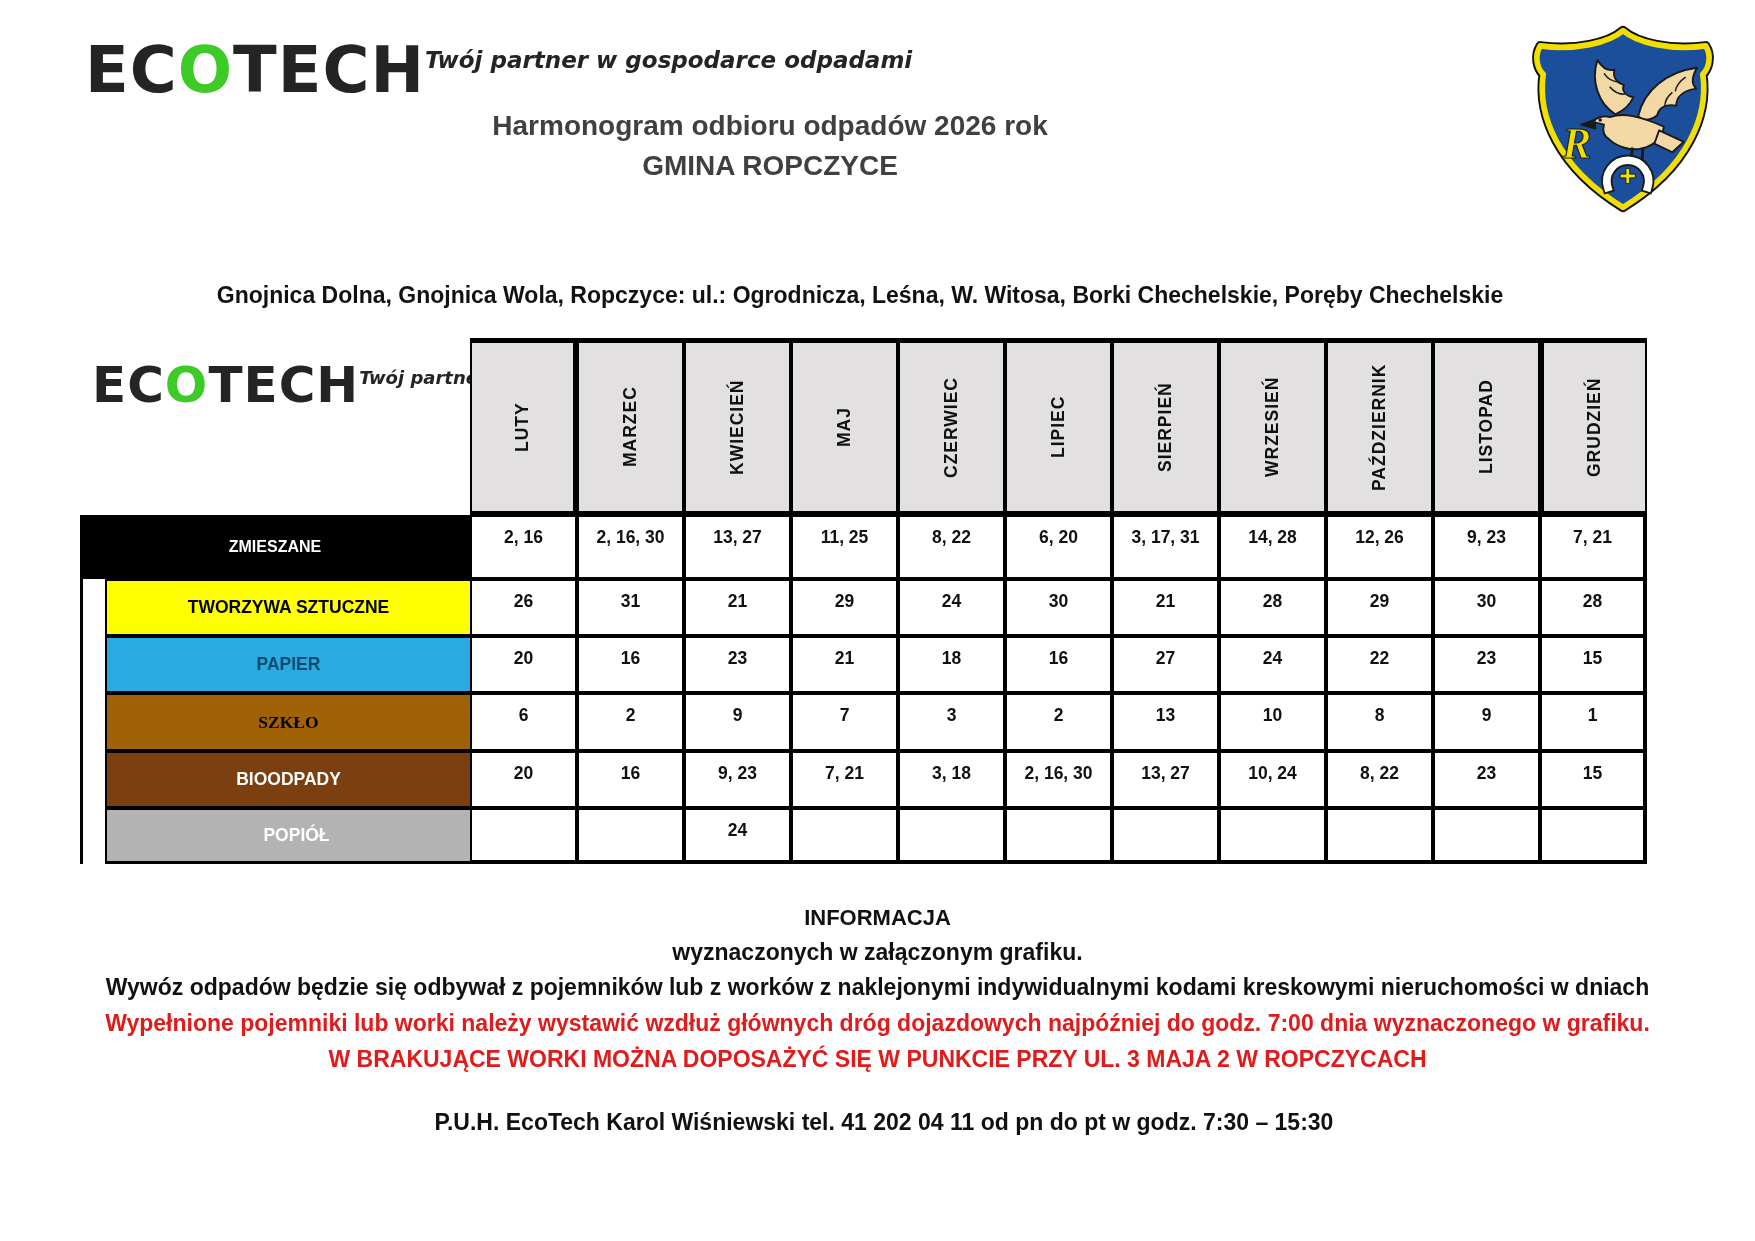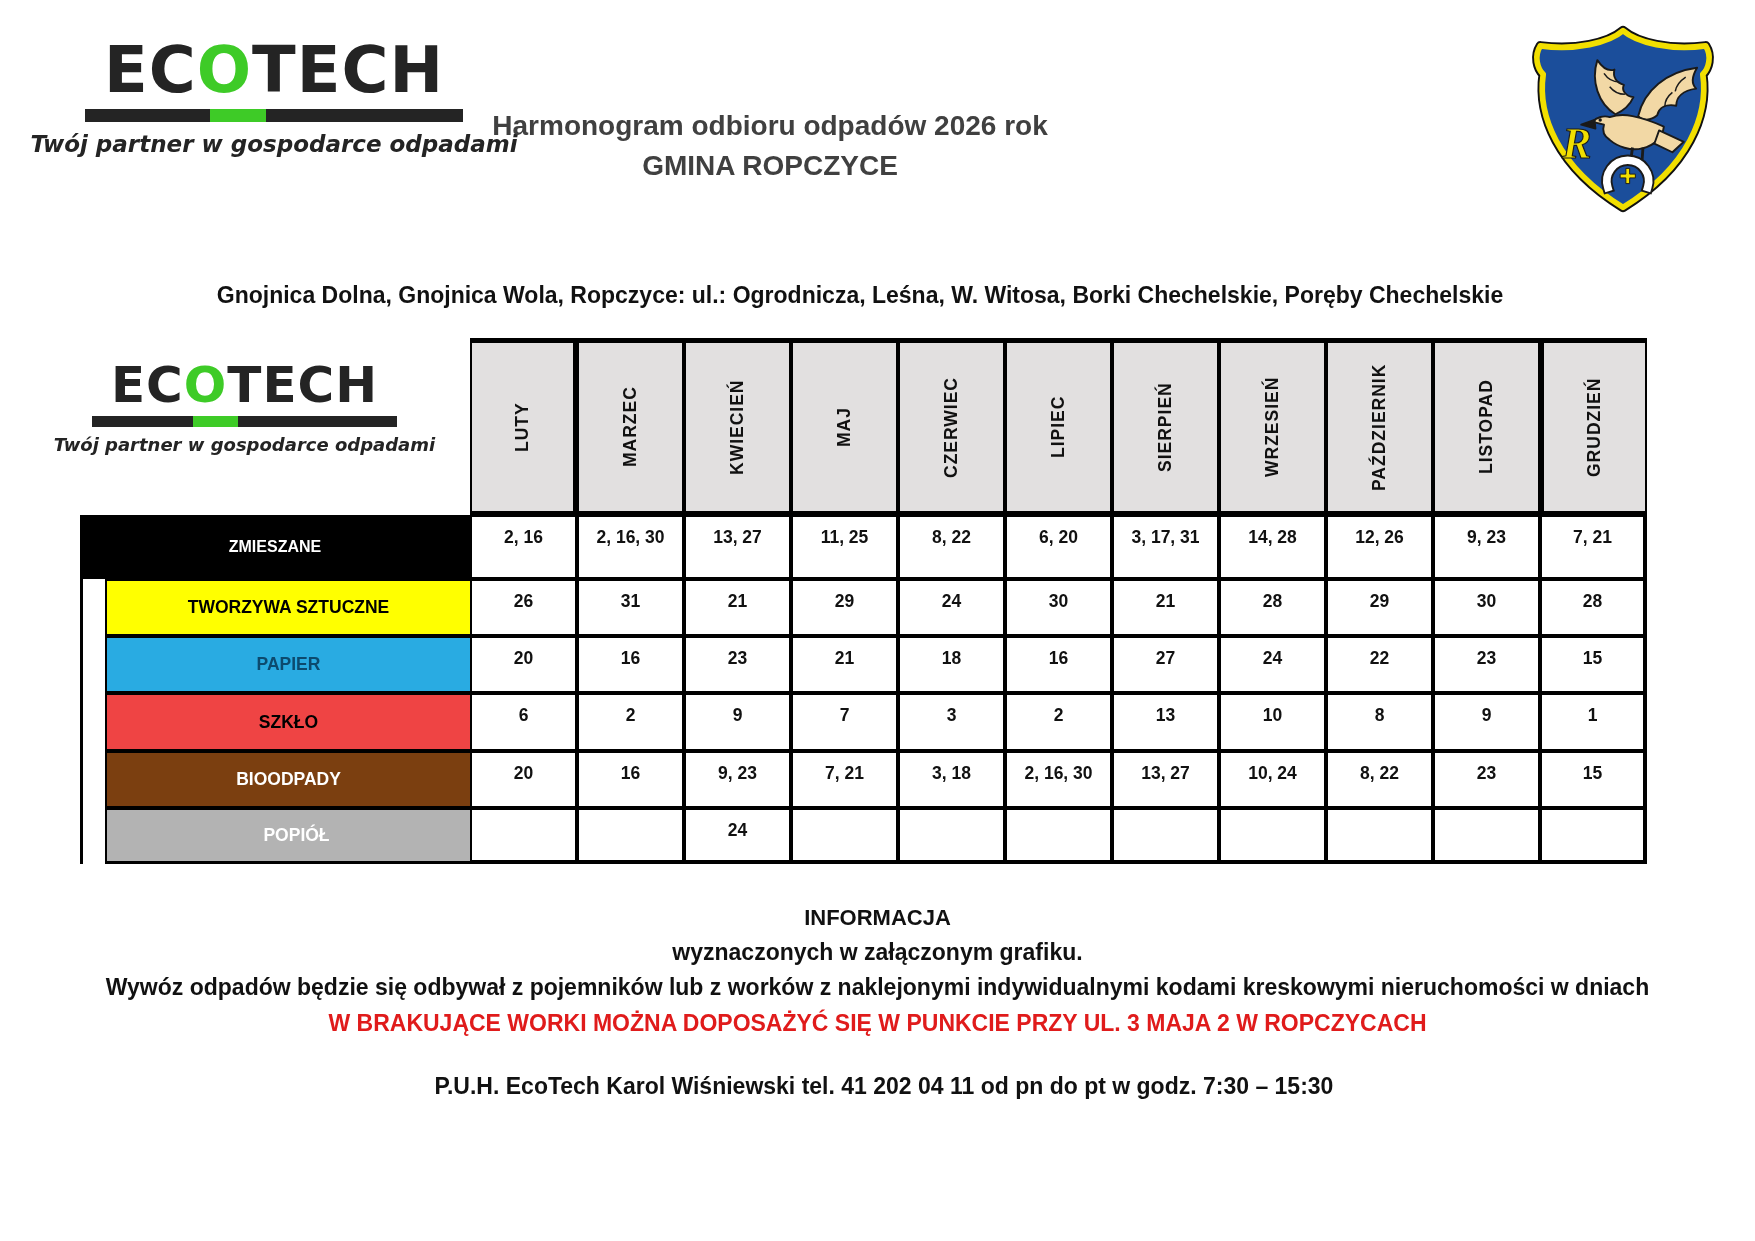--- a/index.html
+++ b/index.html
@@ -10,21 +10,21 @@
     --shield-yellow:#f2df00;
     --eagle:#f2d8a5;
     --ink:#1f1f1f;
   }
   *{margin:0;padding:0;box-sizing:border-box;}
   html,body{background:#fff;}
   body{font-family:"Liberation Sans",sans-serif;color:var(--ink);}
   .page{position:relative;width:1755px;height:1241px;background:#fff;overflow:hidden;}
 
   
-  .logo{display:flex;flex-direction:column;align-items:center;}
+  .logo{display:flex;flex-direction:row;}
   .logo-word{font-family:"DejaVu Sans",sans-serif;font-weight:900;line-height:1;color:#242424;letter-spacing:1px;}
   .logo-o{color:var(--accent);}
   .logo-bar{display:flex;width:100%;}
   .logo-bar .b1{background:#242424;width:33%;}
   .logo-bar .b2{background:var(--accent);width:15%;}
   .logo-bar .b3{background:#242424;width:52%;}
   .logo-tagline{font-family:"DejaVu Sans",sans-serif;font-weight:bold;font-style:italic;color:#242424;white-space:nowrap;}
 
   .logo-top{position:absolute;left:85px;top:38px;width:378px;}
   .logo-top .logo-word{font-size:64px;}
@@ -172,21 +172,21 @@
       <div class="cell data-cell">23</div>
       <div class="cell data-cell">21</div>
       <div class="cell data-cell">18</div>
       <div class="cell data-cell">16</div>
       <div class="cell data-cell">27</div>
       <div class="cell data-cell">24</div>
       <div class="cell data-cell">22</div>
       <div class="cell data-cell">23</div>
       <div class="cell data-cell edge-r">15</div>
       <div class="label-cell-inset">
-        <div class="label-box" style="background: #ef4444; color: rgb(0, 0, 0);">SZKŁO</div>
+        <div class="label-box" style="background: #a16207; color: rgb(0, 0, 0); font-family: Liberation Serif, serif;">SZKŁO</div>
       </div>
       <div class="cell data-cell">6</div>
       <div class="cell data-cell">2</div>
       <div class="cell data-cell">9</div>
       <div class="cell data-cell">7</div>
       <div class="cell data-cell">3</div>
       <div class="cell data-cell">2</div>
       <div class="cell data-cell">13</div>
       <div class="cell data-cell">10</div>
       <div class="cell data-cell">8</div>
@@ -219,17 +219,18 @@
       <div class="cell data-cell edge-b"></div>
       <div class="cell data-cell edge-b"></div>
       <div class="cell data-cell edge-b"></div>
       <div class="cell data-cell edge-r edge-b"></div>
     </div>
 
   <div class="info">
     <div class="info-h">INFORMACJA</div>
     <div class="info-l">wyznaczonych w załączonym grafiku.</div>
     <div class="info-l">Wywóz odpadów będzie się odbywał z pojemników lub z worków z naklejonymi indywidualnymi kodami kreskowymi nieruchomości w dniach</div>
+    <div class="info-r">Wypełnione pojemniki lub worki należy wystawić wzdłuż głównych dróg dojazdowych najpóźniej do godz. 7:00 dnia wyznaczonego w grafiku.</div>
     <div class="info-r">W BRAKUJĄCE WORKI MOŻNA DOPOSAŻYĆ SIĘ W PUNKCIE PRZY UL. 3 MAJA 2 W ROPCZYCACH</div>
     <div class="info-c">P.U.H. EcoTech Karol Wiśniewski tel. 41 202 04 11 od pn do pt w godz. 7:30 – 15:30</div>
   </div>
 
 </div>
 
 </body></html>

